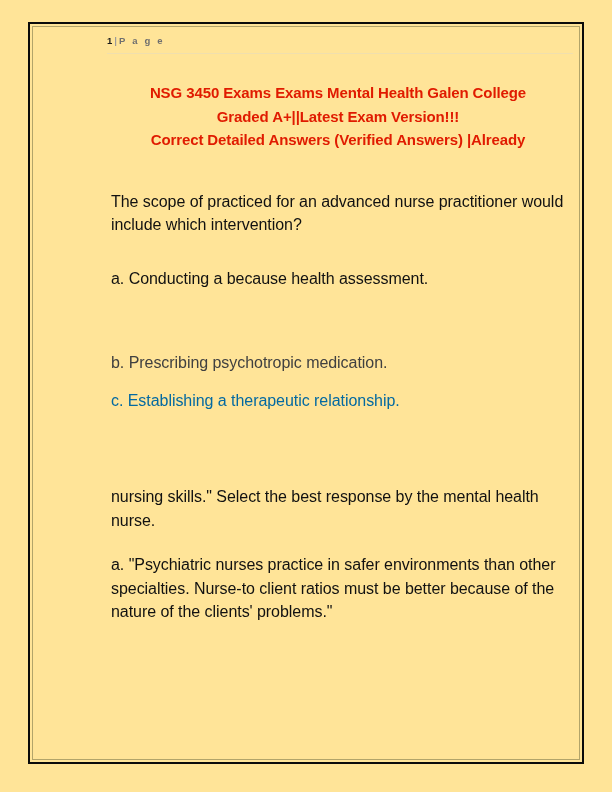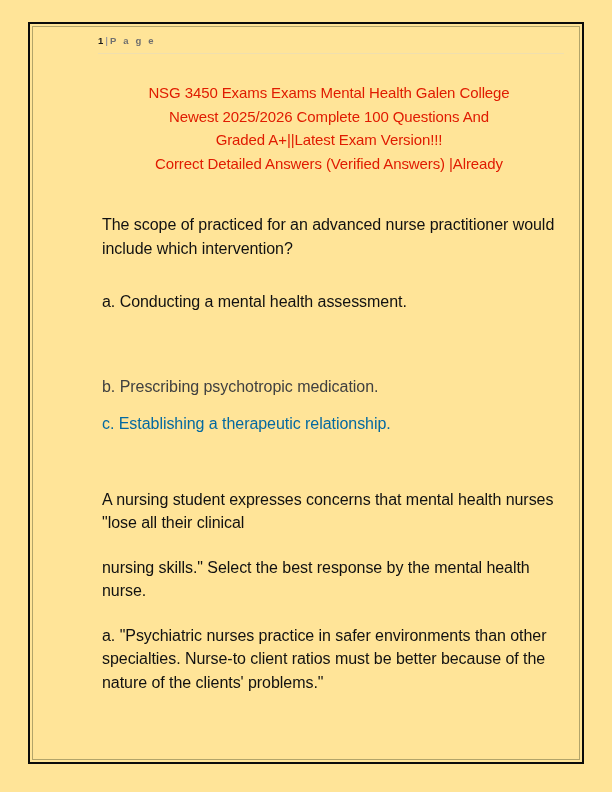--- a/index.html
+++ b/index.html
@@ -33,21 +33,21 @@
     right: 2px;
     bottom: 2px;
     border: 1px solid #b2a46a;
     box-sizing: border-box;
     pointer-events: none;
   }
 
   
   .content {
     position: absolute;
-    left: 8px;
+    left: 17px;
     top: 0;
     width: 552px;
     height: 634px;
     box-sizing: border-box;
     padding: 10px 26px 0 60px;
   }
 
   
   .page-header {
     font-size: 9.5px;
@@ -70,21 +70,21 @@
   .page-header .pg-word {
     letter-spacing: 2.2px;
   }
 
   
   .doc-title {
     margin: 27px 0 0 0;
     text-align: center;
     color: #e01b00;
     font-size: 15px;
-    font-weight: normal;
+    font-weight: bold;
     line-height: 23.5px;
     padding: 0 22px 0 18px;
     letter-spacing: -0.1px;
   }
 
   
   .para {
     color: #111111;
     font-size: 16px;
     line-height: 23.5px;
@@ -108,41 +108,39 @@
 
 <div class="page-sheet" style="background: rgb(255, 228, 152); border-color: rgb(10, 10, 10);">
   <div class="page-sheet-inner"></div>
 
   <div class="content">
 
     <div class="page-header"><span class="pg-num">1</span><span class="pg-sep">|</span><span class="pg-word">P a g e</span></div>
 
     <div class="doc-title" style="color: rgb(224, 27, 0);">
       <span style="display: block;">NSG 3450 Exams Exams Mental Health Galen College</span>
-      <span style="display: block;">Newest 2025/2026 Complete 100 Questions And</span>
       <span style="display: block;">Graded A+||Latest Exam Version!!!</span>
       <span style="display: block;">Correct Detailed Answers (Verified Answers) |Already</span>
     </div>
 
     <div class="gap-xl"></div>
 
     <p class="para" style="color: rgb(17, 17, 17);">The scope of practiced for an advanced nurse practitioner would include which intervention?</p>
 
     <div class="gap-lg"></div>
 
-    <p class="para" style="color: rgb(17, 17, 17);">a. Conducting a mental health assessment.</p>
+    <p class="para" style="color: rgb(17, 17, 17);">a. Conducting a because health assessment.</p>
     <div class="gap-sm"></div>
     <p class="para" style="color: #404040; margin-top: 47px;">b. Prescribing psychotropic medication.</p>
     <div class="gap-sm"></div>
     <p class="para" style="color: #0369a1;">c. Establishing a therapeutic relationship.</p>
     <div class="gap-sm"></div>
 
 
     <div class="gap-xl"></div>
 
-    <p class="para" style="color: rgb(17, 17, 17);">A nursing student expresses concerns that mental health nurses "lose all their clinical</p>
     <div class="gap-md"></div>
     <p class="para" style="color: rgb(17, 17, 17);">nursing skills." Select the best response by the mental health nurse.</p>
     <div class="gap-md"></div>
     <p class="para" style="color: rgb(17, 17, 17);">a. "Psychiatric nurses practice in safer environments than other specialties. Nurse-to client ratios must be better because of the nature of the clients' problems."</p>
 
   </div>
 </div>
 
 </body></html>

